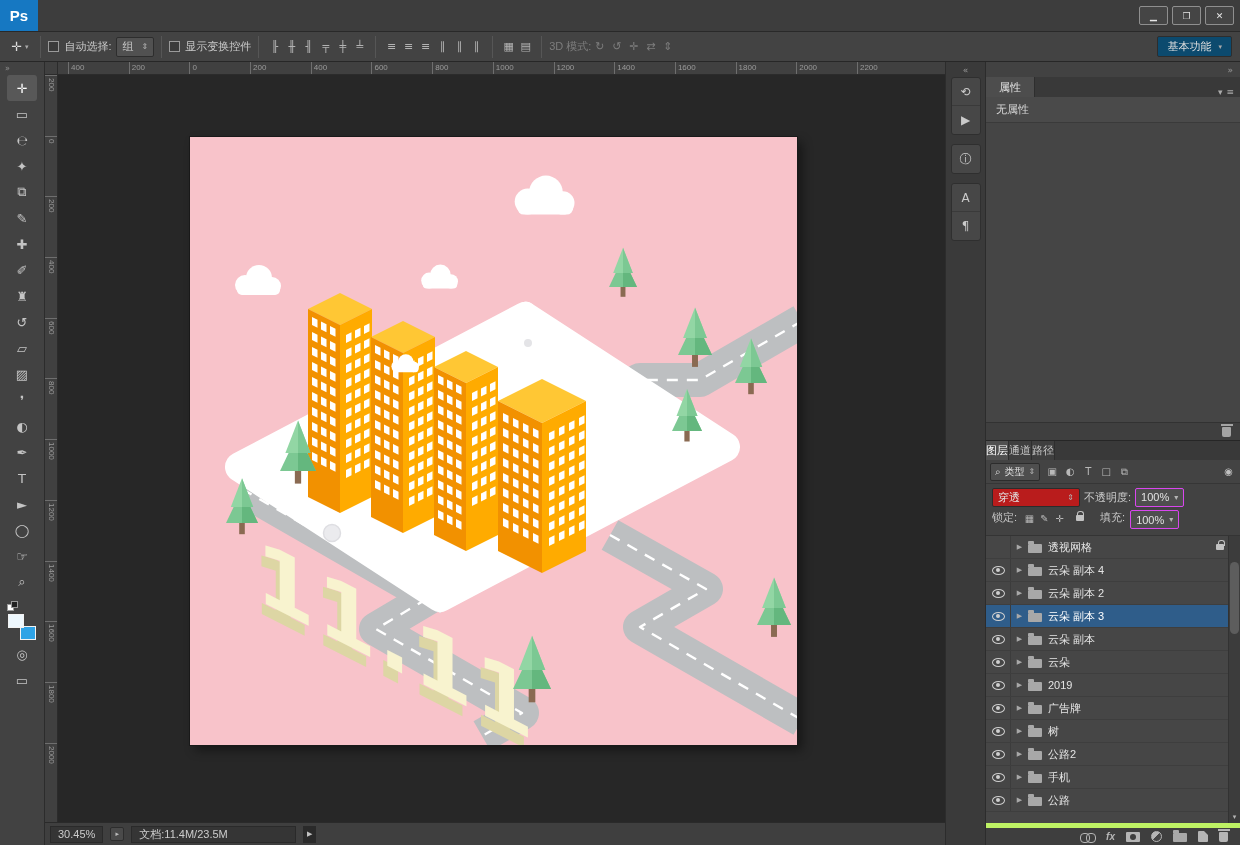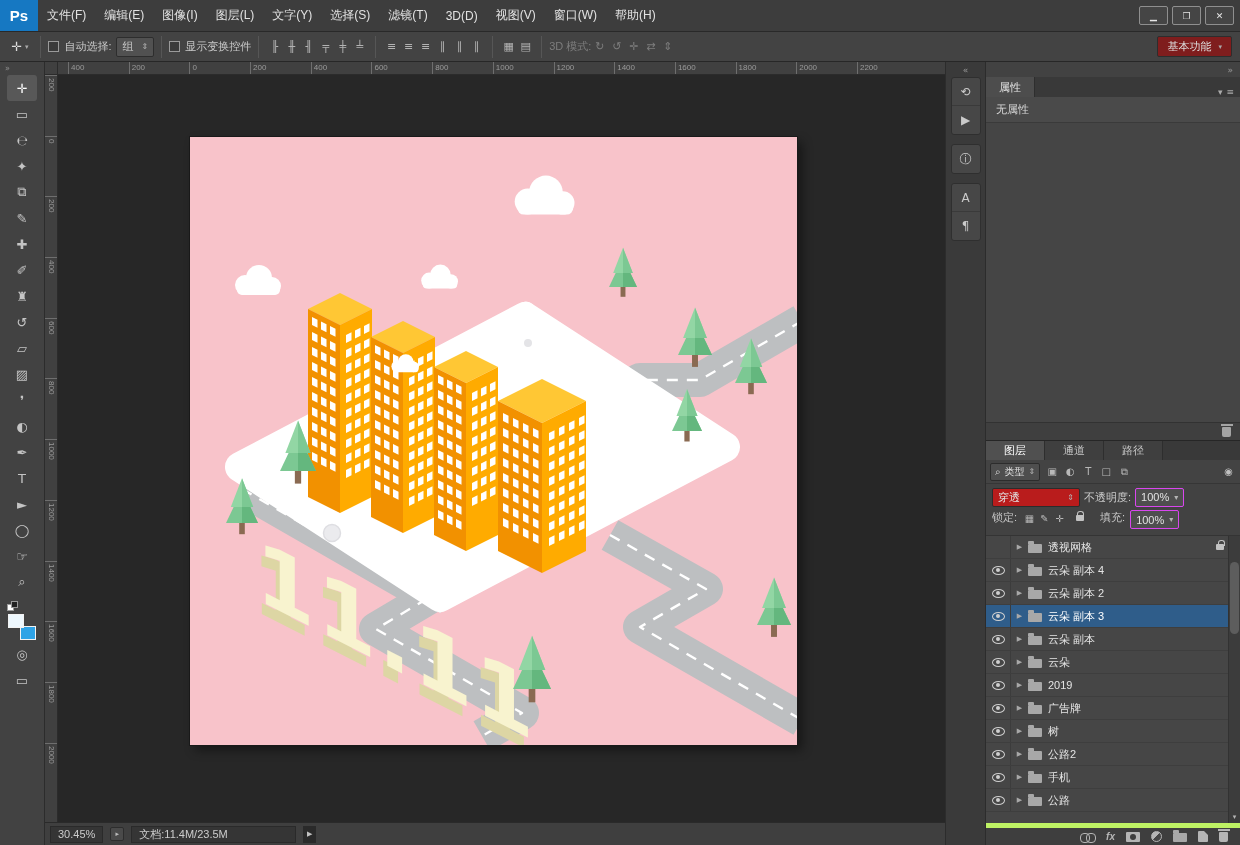--- a/index.html
+++ b/index.html
@@ -21,21 +21,21 @@
   .ob-tool{display:flex;align-items:center;gap:3px;padding:0 5px;height:24px;font-size:13px;color:#ddd}
   .mini-arr{font-size:7px;color:#aaa}
   .ob-sep{width:1px;height:22px;background:#2e2e2e;border-right:1px solid #565656;margin:0 7px;flex:none}
   .ob-check{width:11px;height:11px;border:1px solid #9a9a9a;background:#3a3a3a;margin-right:5px;flex:none}
   .ob-label{white-space:nowrap}
   .ob-combo{height:20px;background:#515151;border:1px solid #2d2d2d;border-radius:2px;display:flex;align-items:center;gap:8px;padding:0 5px;margin-left:5px}
   .combo-arr{font-size:8px;color:#b5b5b5}
   .ob-icons{display:flex;align-items:center}
   .ob-icon{width:17px;height:19px;display:flex;align-items:center;justify-content:center;color:#b3b3b3;font-size:11px}
   .dim{color:#7d7d7d}
-  .ws-btn{margin-left:auto;margin-right:8px;height:21px;background:#7f1d1d;border:1px solid #2d2d2d;border-radius:2px;display:flex;align-items:center;gap:7px;padding:0 9px;color:#ddd}
+  .ws-btn{margin-left:auto;margin-right:8px;height:21px;background:#0c4a6e;border:1px solid #2d2d2d;border-radius:2px;display:flex;align-items:center;gap:7px;padding:0 9px;color:#ddd}
 
   
   .workspace{flex:1;display:flex;min-height:0}
 
   
   .toolbar{width:45px;background:#424242;border-right:1px solid #2c2c2c;display:flex;flex-direction:column;align-items:center;flex:none}
   .tb-head{width:100%;height:13px;display:flex;align-items:center;padding-left:5px;color:#909090;font-size:8px}
   .tools{display:flex;flex-direction:column;align-items:center;width:100%}
   .tool{width:30px;height:26px;display:flex;align-items:center;justify-content:center;color:#c4c4c4;font-size:13px}
   .tool.selected{background:#585858;border-radius:3px;color:#fff}
@@ -82,21 +82,21 @@
   .prop-panel{height:364px;flex:none;display:flex;flex-direction:column;border-bottom:1px solid #262626}
   .prop-tabbar{height:20px;background:#393939;display:flex;align-items:flex-end;flex:none}
   .prop-tab{height:20px;background:#4d4d4d;color:#e6e6e6;display:flex;align-items:center;padding:0 13px;border-right:1px solid #2e2e2e}
   .prop-body{flex:1;background:#454545;display:flex;flex-direction:column}
   .prop-empty{height:26px;line-height:25px;padding-left:10px;color:#d8d8d8;background:#4a4a4a;border-bottom:1px solid #3a3a3a}
   .prop-fill{flex:1}
   .prop-footer{height:18px;background:#3e3e3e;border-top:1px solid #2f2f2f;display:flex;align-items:center;justify-content:flex-end;padding-right:9px;opacity:.85}
 
   .layers-panel{flex:1;display:flex;flex-direction:column;min-height:0}
   .lp-tabbar{height:19px;background:#393939;display:flex;align-items:flex-end;flex:none}
-  .lp-tab{height:19px;padding:0 18px;display:flex;align-items:center;background:#3f3f3f;color:#c6c6c6;border-right:1px solid #2e2e2e}
+  .lp-tab{height:19px;padding:0 0;display:flex;align-items:center;background:#3f3f3f;color:#c6c6c6;border-right:1px solid #2e2e2e}
   .lp-tab.active{background:#505050;color:#fff}
   .lp-filter{height:24px;flex:none;display:flex;align-items:center;gap:3px;padding:0 4px;border-bottom:1px solid #363636;background:#434343}
   .lp-combo{height:18px;background:#4e4e4e;border:1px solid #2c2c2c;border-radius:2px;display:flex;align-items:center;gap:4px;padding:0 4px;font-size:10px;color:#ddd}
   .lp-ficon{width:18px;height:18px;display:flex;align-items:center;justify-content:center;color:#b8b8b8;font-size:10px}
   .lp-ftoggle{margin-left:auto;color:#c0c0c0;font-size:10px;padding-right:3px}
   .lp-blend{height:26px;flex:none;display:flex;align-items:center;gap:4px;padding:0 6px;color:#c9c9c9}
   .blend-combo{width:88px;height:19px;background:#b91c1c;border:1px solid #2c2c2c;border-radius:2px;display:flex;align-items:center;justify-content:space-between;padding:0 5px;color:#e2e2e2}
   .small-combo{height:19px;background:#4e4e4e;border:1px solid #d946ef;border-radius:2px;display:flex;align-items:center;gap:5px;padding:0 5px;color:#e2e2e2}
   .lp-lock{height:26px;flex:none;display:flex;align-items:flex-start;gap:5px;padding:0 6px;color:#c9c9c9;border-bottom:1px solid #343434}
   .lock-icon{width:15px;height:16px;display:flex;align-items:center;justify-content:center;color:#b8b8b8;font-size:10px}
@@ -134,34 +134,20 @@
   .css-newlayer{display:inline-block;width:10px;height:11px;background:#b5b5b5;border-radius:1px;position:relative}
   .css-newlayer::before{content:"";position:absolute;right:0;top:0;width:0;height:0;border-top:4px solid #3e3e3e;border-left:4px solid transparent}
 </style>
 </head>
 <body>
 
 <div class="app">
 
   <div class="titlebar">
     <div class="logo">Ps</div>
-    <div class="menubar">
-
-    <div class="menu-item">文件(F)</div>
-        <div class="menu-item">编辑(E)</div>
-        <div class="menu-item">图像(I)</div>
-        <div class="menu-item">图层(L)</div>
-        <div class="menu-item">文字(Y)</div>
-        <div class="menu-item">选择(S)</div>
-        <div class="menu-item">滤镜(T)</div>
-        <div class="menu-item">3D(D)</div>
-        <div class="menu-item">视图(V)</div>
-        <div class="menu-item">窗口(W)</div>
-        <div class="menu-item">帮助(H)</div>
-      </div>
     <div class="win-btns">
 
     <div class="win-btn">
           <span class="sym">▁</span>
         </div>
         <div class="win-btn">
           <span class="sym">❐</span>
         </div>
         <div class="win-btn">
           <span class="sym">✕</span>

